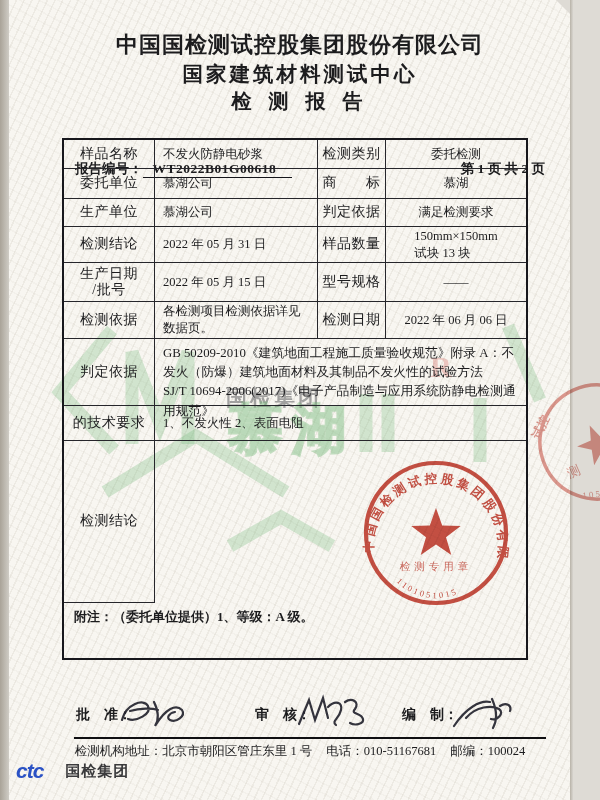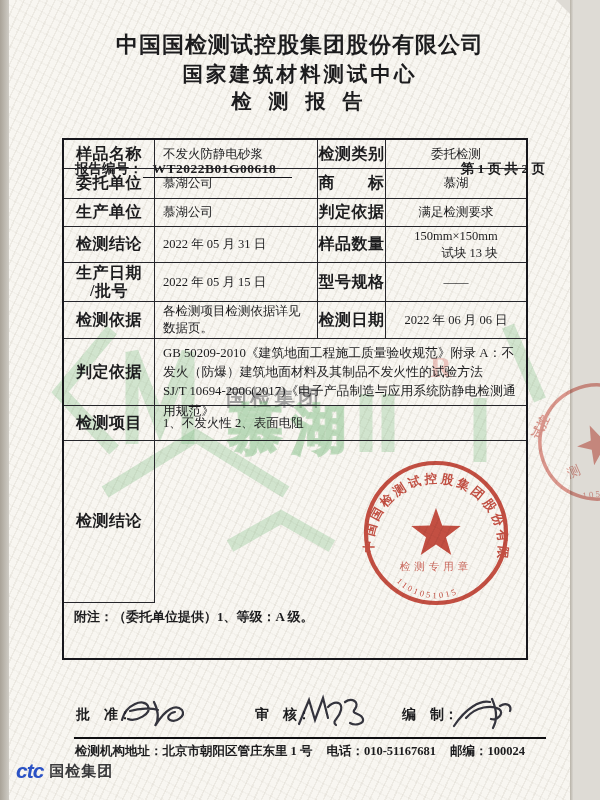--- a/index.html
+++ b/index.html
@@ -34,24 +34,24 @@
     justify-content:space-between; align-items:flex-end; font-size:13.5px; font-weight:bold; z-index:2;margin-top:47px; }
   .report-no { border-bottom:1.6px solid #15151a; padding:0 16px 1px 10px; letter-spacing:.5px; }
 
   
   .tbl { position:absolute; left:62px; top:138px; width:466px; height:522px;
     border:2px solid #17171c; display:grid; z-index:2;
     grid-template-columns:91px 163px 68px 1fr;
     grid-template-rows:29px 30px 28px 36px 39px 37px 67px 35px 162px 1fr; }
   .cell { display:flex; align-items:center; color:#1c1c1e; }
   .br { border-right:1px solid #26262b; } .bb { border-bottom:1px solid #26262b; }
-  .lab { justify-content:center; text-align:center; font-weight:bold; font-size:16px;
+  .lab { justify-content:center; text-align:center; font-weight:normal; font-size:14px;
     letter-spacing:.5px; white-space:pre-line; line-height:1.15; }
   .val-l { padding:2px 6px 2px 8px; font-size:12.5px; white-space:pre-line; line-height:1.35; }
-  .val-c { justify-content:center; text-align:right; font-size:12.5px; white-space:pre-line; line-height:1.3; }
+  .val-c { justify-content:center; text-align:left; font-size:12.5px; white-space:pre-line; line-height:1.3; }
   .span3 { grid-column:span 3; } .span4 { grid-column:span 4; }
   .val-block { align-items:flex-start; padding-top:5px; font-size:12.8px; line-height:1.5; }
   .concl { position:relative; display:block; padding:8px 10px 4px 10px; font-size:12.6px; line-height:1.62; }
   .concl p { text-indent:1.6em; }
   .sign-date { position:absolute; right:6px; bottom:28px; font-weight:bold; font-size:13.5px; }
   .stamp-note { position:absolute; right:12px; bottom:6px; font-weight:bold; font-size:13.5px; }
   .note-cell { display:block; padding:5px 10px; font-size:13px; font-weight:bold; }
 
   
   .wm-green-svg { position:absolute; left:0; top:0; z-index:1; }
@@ -69,23 +69,23 @@
 
   
   .sig-label { top:706px; font-size:14px; font-weight:bold; z-index:2; }
   .sig { position:absolute; z-index:2; }
   .sig path { stroke:#23232e; stroke-width:2.2; fill:none; stroke-linecap:round; opacity:.92; }
 
   
   .foot-rule { position:absolute; left:74px; top:737px; width:472px;
     border-top:2.5px solid #0f0f12; z-index:2; }
   .foot-line { left:62px; top:743px; width:476px; text-align:center; font-size:12.5px;
-    font-weight:bold; z-index:2; white-space:nowrap; }
+    font-weight:normal; z-index:2; white-space:nowrap; }
   .foot-line span { margin:0 7px; }
-  .logo { position:absolute; left:16px; top:759px; z-index:2; display:flex; align-items:center; }
+  .logo { position:absolute; left:16px; top:759px; z-index:2; display:flex; align-items:center;gap:16px; }
   .logo-mark { font-family:"Liberation Sans","DejaVu Sans",sans-serif; font-style:italic;
     font-weight:bold; font-size:21px; letter-spacing:-1px; color:#2b52c5; }
   .logo-name { margin-left:6px; font-family:"Liberation Sans","DejaVu Sans",sans-serif;
     font-weight:bold; font-size:15px; color:#3a3a3c; letter-spacing:1px; }
 </style>
 </head>
 <body>
 
 <div id="root">
   <div class="page"></div>
@@ -149,21 +149,21 @@
     <div class="cell lab br bb">检测依据</div>
     <div class="cell val-l br bb">各检测项目检测依据详见
 数据页。</div>
     <div class="cell lab br bb">检测日期</div>
     <div class="cell val-c bb">2022 年 06 月 06 日</div>
 
     <div class="cell lab br bb">判定依据</div>
     <div class="cell val-l val-block span3 bb">GB 50209-2010《建筑地面工程施工质量验收规范》附录 A：不发火（防爆）建筑地面材料及其制品不发火性的试验方法
 SJ/T 10694-2006(2017)《电子产品制造与应用系统防静电检测通用规范》</div>
 
-    <div class="cell lab br bb">检测项目</div>
+    <div class="cell lab br bb">的技术要求</div>
     <div class="cell val-l span3 bb">1、不发火性  2、表面电阻</div>
 
     <div class="cell lab br bb">检测结论</div>
 
     <div class="cell note-cell span4">附注：（委托单位提供）1、等级：A 级。</div>
   </div>
 
   <svg class="seal" width="152" height="152" viewBox="0 0 152 152">
     <defs>
       <path id="arcTop" d="M 14,100 A 63,63 0 1 1 138,100" fill="none"></path>

